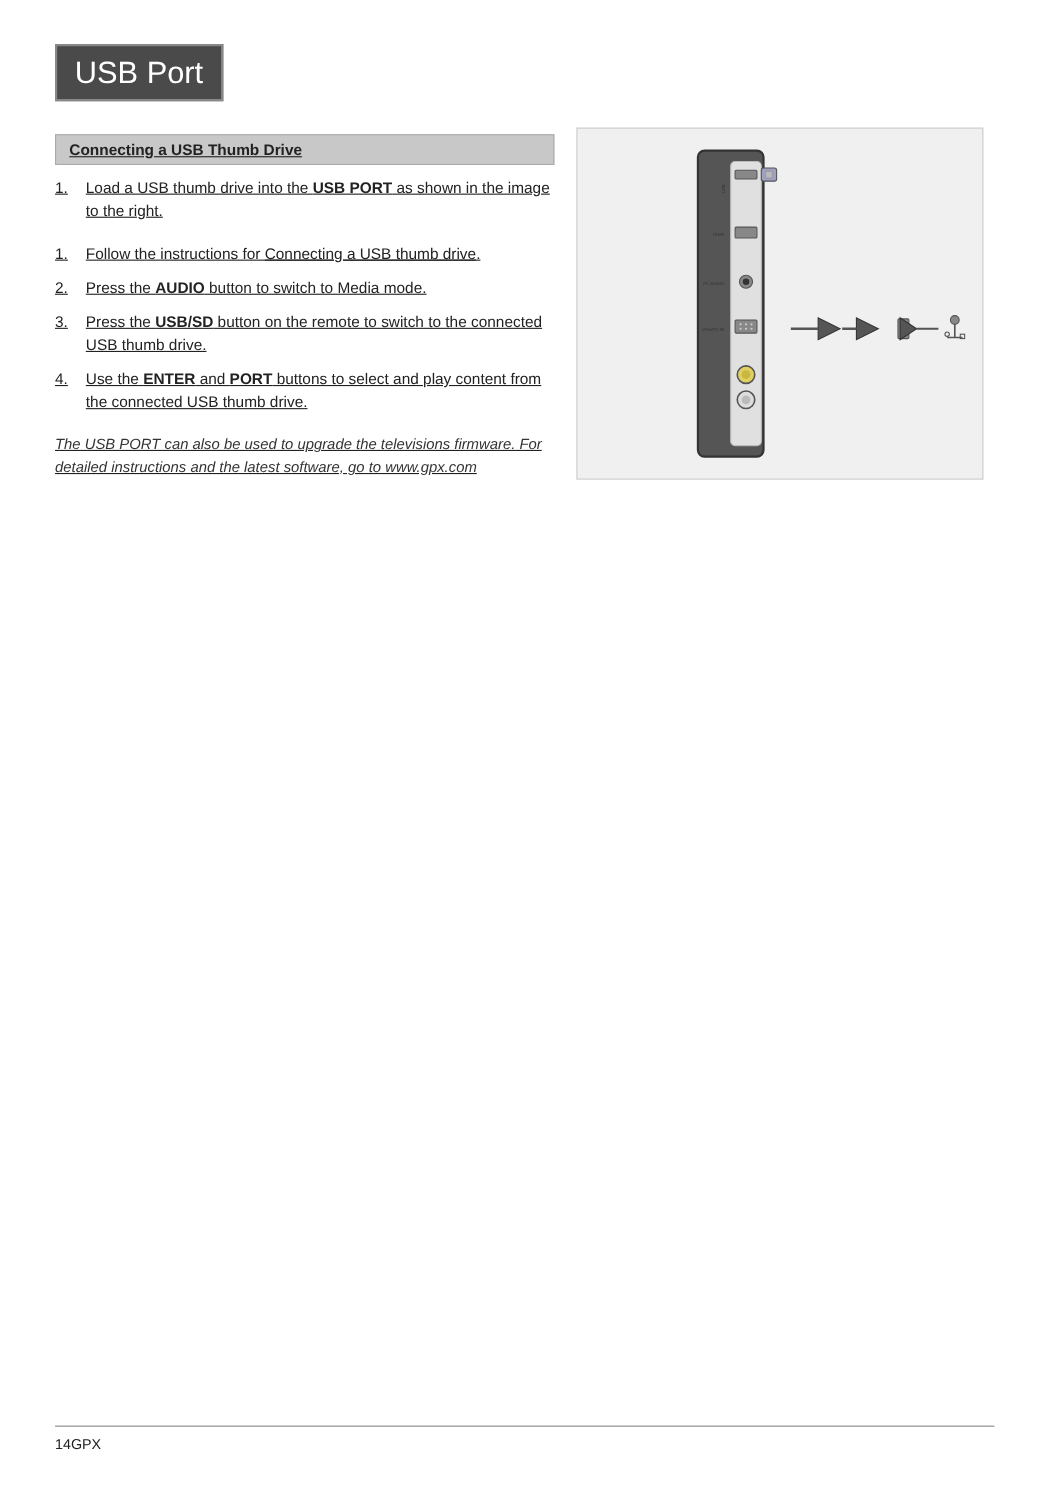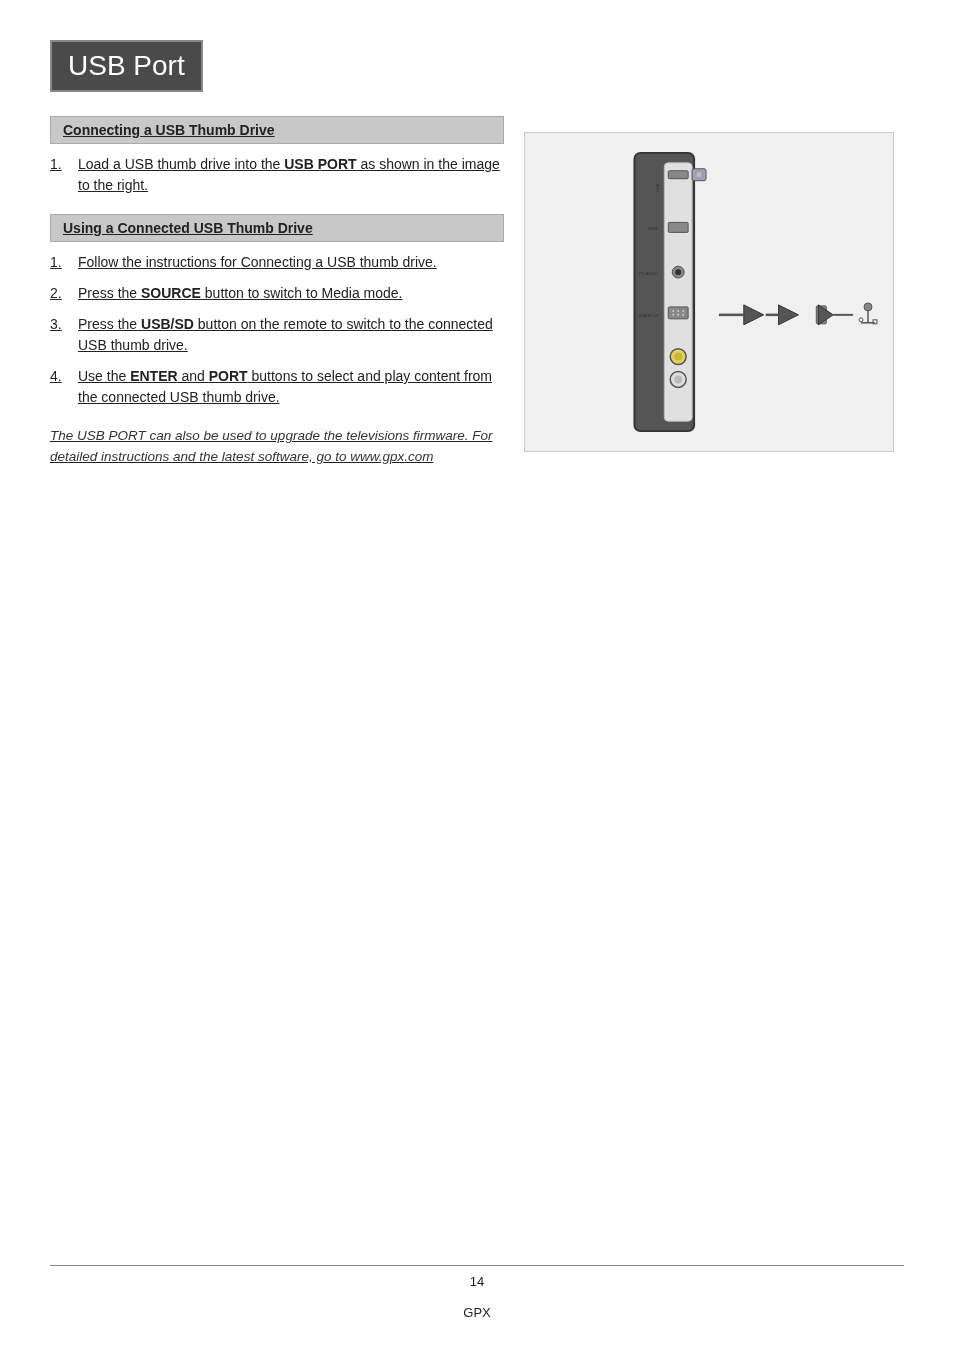--- a/index.html
+++ b/index.html
@@ -30,21 +30,21 @@
     .page-title-banner span {
       font-size: 28px;
       font-weight: normal;
       color: #fff;
     }
 
     
     .main-content {
       display: flex;
       gap: 20px;
-      align-items: center;
+      align-items: flex-end;
     }
 
     .left-column {
       flex: 1;
       min-width: 0;
     }
 
     .right-column {
       width: 380px;
       flex-shrink: 0;
@@ -120,22 +120,21 @@
     
     .page-footer {
       position: absolute;
       bottom: 30px;
       left: 50px;
       right: 50px;
       border-top: 1px solid #888;
       padding-top: 8px;
       display: flex;
       align-items: center;
-      gap: 16px;
-      flex-direction: column;
+      gap: 0;
     }
     .footer-page-num {
       font-size: 13px;
     }
     .footer-brand {
       font-size: 13px;
       text-align: center;
     }
   </style>
 </head>
@@ -156,32 +155,31 @@
       <div class="section-header">Connecting a USB Thumb Drive</div>
       <ol class="instruction-list">
         <li>
           <span class="num">1.</span>
           <span class="text">
             Load a USB thumb drive into the <b>USB PORT</b> as shown in the image to the right.
           </span>
         </li>
       </ol>
 
-      <div class="section-header">Using a Connected USB Thumb Drive</div>
       <ol class="instruction-list">
         <li>
           <span class="num">1.</span>
           <span class="text">
             Follow the instructions for <a href="#">Connecting a USB thumb drive</a>.
           </span>
         </li>
         <li>
           <span class="num">2.</span>
           <span class="text">
-            Press the <b>SOURCE</b> button to switch to Media mode.
+            Press the <b>AUDIO</b> button to switch to Media mode.
           </span>
         </li>
         <li>
           <span class="num">3.</span>
           <span class="text">
             Press the <b>USB/SD</b> button on the remote to switch to the connected USB thumb drive.
           </span>
         </li>
         <li>
           <span class="num">4.</span>

